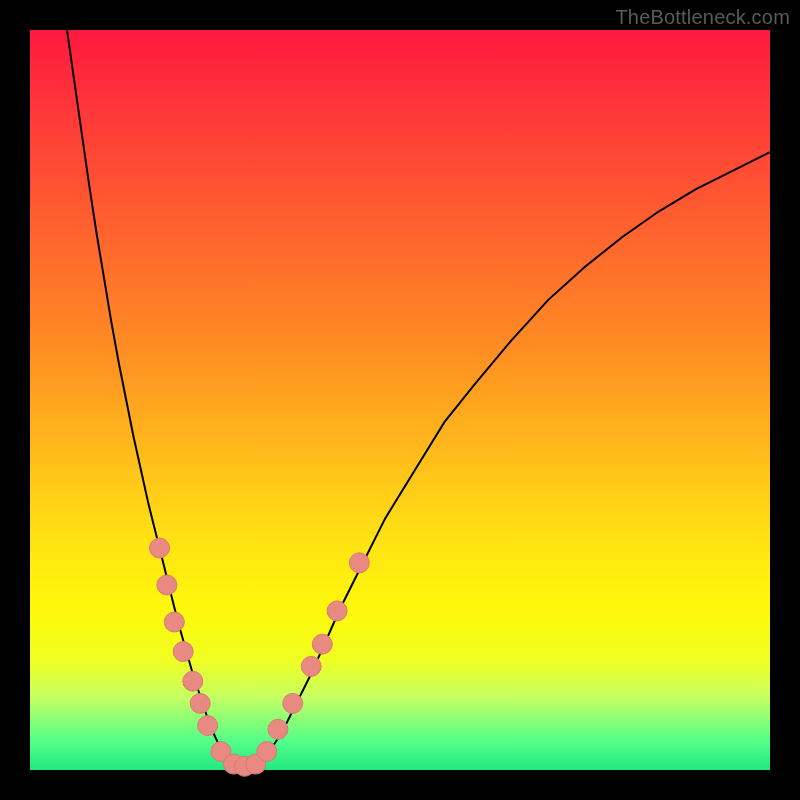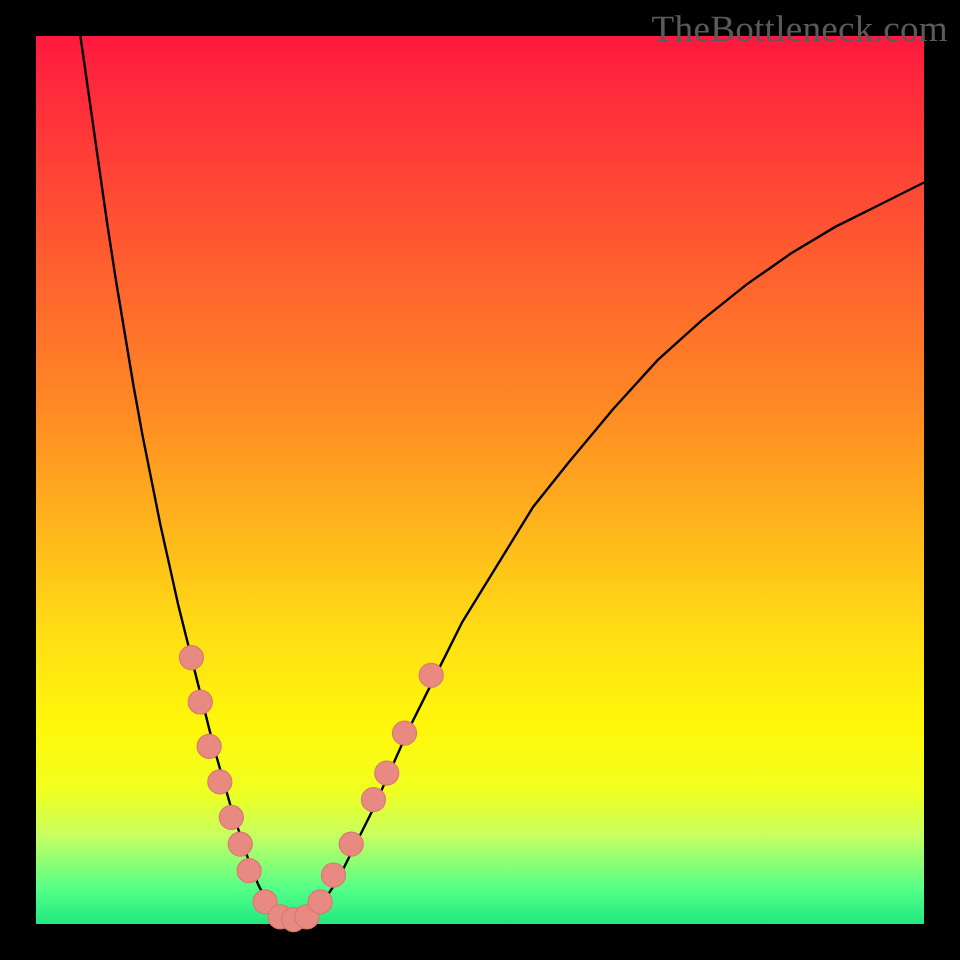--- a/index.html
+++ b/index.html
@@ -29,25 +29,24 @@
       #f0ff20 85%,
       #c8ff60 90%,
       #55ff88 96%,
       #20e880 100%
     );
   }
   .watermark {
     position: absolute;
     top: 6px;
     right: 10px;
-    font-size: 31px;
+    font-size: 20px;
     font-weight: 500;
     color: #5a5a5a;
     letter-spacing: 0.2px;
-    font-family: Liberation Serif, serif;
   }
   svg.plot {
     position: absolute;
     left: 30px;
     top: 30px;
     width: 740px;
     height: 740px;
     overflow: visible;
   }
 </style>

